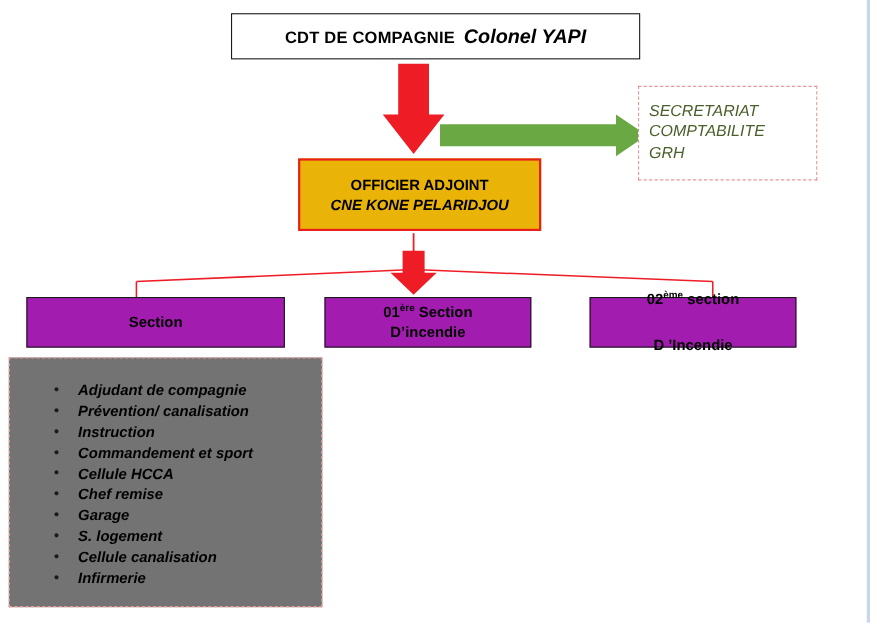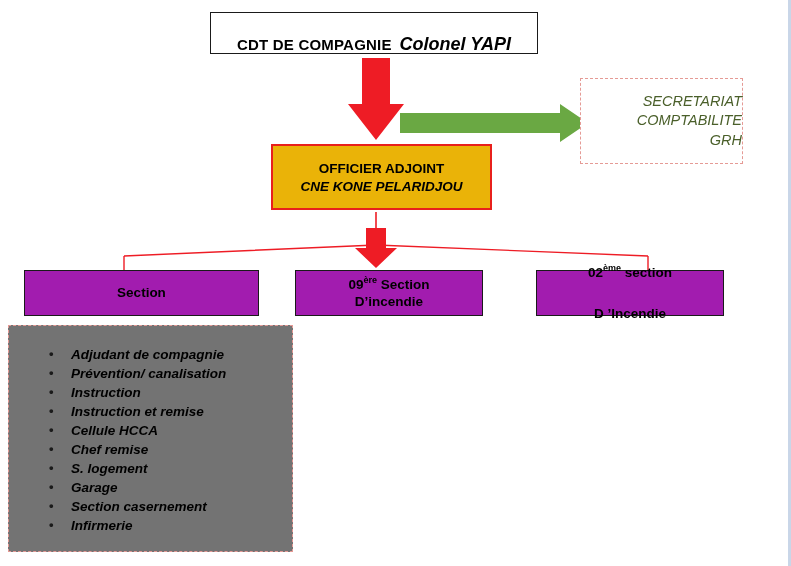--- a/index.html
+++ b/index.html
@@ -28,25 +28,24 @@
     flex-direction: column;
     align-items: center;
     justify-content: center;
     text-align: center;
   }
 
   
   #cdt-box {
     left: 210px;
     top: 12px;
-    width: 328px;
+    width: 372px;
     height: 42px;
     border: 1.5px solid #1a1a1a;
     background: #ffffff;
-    justify-content: flex-end;
   }
   #cdt-line {
     font-size: 15px;
     line-height: 1;
     white-space: nowrap;
   }
   #cdt-line .title-part {
     font-weight: bold;
     letter-spacing: 0.2px;
   }
@@ -78,21 +77,21 @@
   }
 
   
   #secretariat-box {
     left: 580px;
     top: 78px;
     width: 163px;
     height: 86px;
     border: 1.4px dashed #e59a95;
     background: #ffffff;
-    align-items: flex-end;
+    align-items: flex-start;
     justify-content: center;
     padding-left: 9px;
     text-align: left;
   }
   #secretariat-box .sec-line {
     font-size: 14.5px;
     font-style: italic;
     color: #4a5f2a;
     line-height: 1.32;
   }
@@ -229,38 +228,38 @@
   <div class="box" id="officier-box">
     <div id="officier-title">OFFICIER ADJOINT</div>
     <div id="officier-name">CNE KONE PELARIDJOU</div>
   </div>
 
   <div class="box section-box" id="sec-cmd-box">
     <div class="sline">Section</div>
   </div>
 
   <div class="box section-box" id="sec-01-box">
-    <div class="sline"><span>09</span><sup>ère</sup><span> Section</span></div>
+    <div class="sline"><span>01</span><sup>ère</sup><span> Section</span></div>
     <div class="sline">D’incendie</div>
   </div>
 
   <div class="box section-box" id="sec-02-box">
     <div class="sline"><span>02</span><sup>ème</sup><span>  section</span></div>
     <div class="sline">D ’Incendie</div>
   </div>
 
   <div id="list-box">
     <ul>
       <li>Adjudant de compagnie</li>
       <li>Prévention/ canalisation</li>
       <li>Instruction</li>
-      <li>Instruction et remise</li>
+      <li>Commandement et sport</li>
       <li>Cellule HCCA</li>
       <li>Chef remise</li>
+      <li>Garage</li>
       <li>S. logement</li>
-      <li>Garage</li>
-      <li>Section casernement</li>
+      <li>Cellule canalisation</li>
       <li>Infirmerie</li>
     </ul>
   </div>
 
   <div id="page-right-rule"></div>
 </div>
 
 </body></html>

